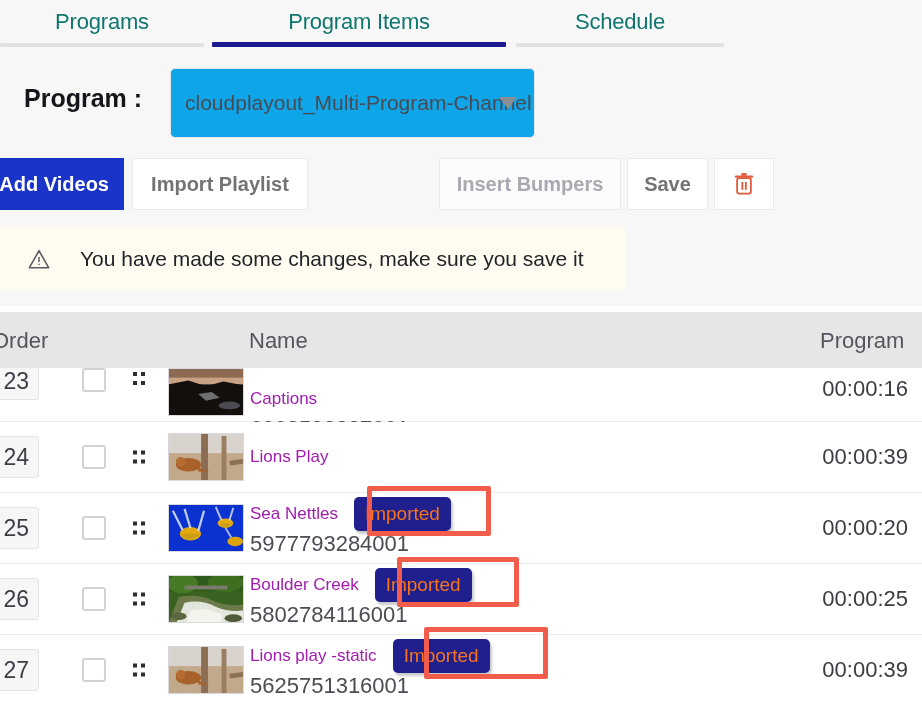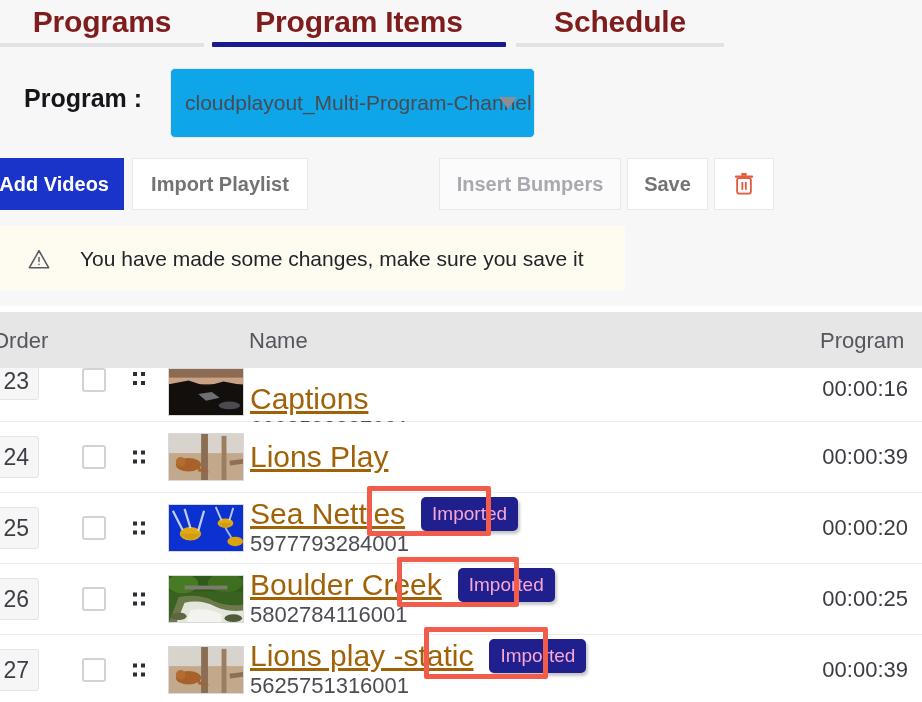--- a/index.html
+++ b/index.html
@@ -33,23 +33,23 @@
     position: absolute;
     top: 4px;
     height: 47px;
     display: flex;
     flex-direction: column;
     justify-content: flex-start;
     align-items: center;
     cursor: pointer;
   }
   .tab-label {
-    font-size: 30px;
-    font-weight: bold;
-    color: #7f1d1d;
+    font-size: 22px;
+    font-weight: normal;
+    color: #0f766e;
     letter-spacing: -0.2px;
     line-height: 36px;
     white-space: nowrap;
   }
   .tab-underline {
     position: absolute;
     bottom: 4px;
     left: 0;
     right: 0;
     height: 4px;
@@ -290,36 +290,35 @@
     display: flex;
     flex-direction: column;
     justify-content: center;
   }
   .name-line {
     display: flex;
     align-items: center;
     height: 30px;
   }
   .name-link {
-    font-size: 30px;
-    color: #a16207;
+    font-size: 17px;
+    color: #a21caf;
     white-space: nowrap;
     cursor: pointer;
-    text-decoration: underline;
   }
   .video-id {
     font-size: 22px;
     color: #4c4c54;
     white-space: nowrap;
     margin-top: 2px;
   }
   .badge {
     margin-left: 16px;
     background: #1f1f8e;
-    color: #f9a8d4;
+    color: #f97316;
     font-size: 19px;
     padding: 6px 11px 6px;
     border-radius: 5px;
     white-space: nowrap;
     box-shadow: 2px 3px 3px rgba(0,0,0,0.22);
   }
   .duration {
     position: absolute;
     right: 14px;
     top: 50%;

